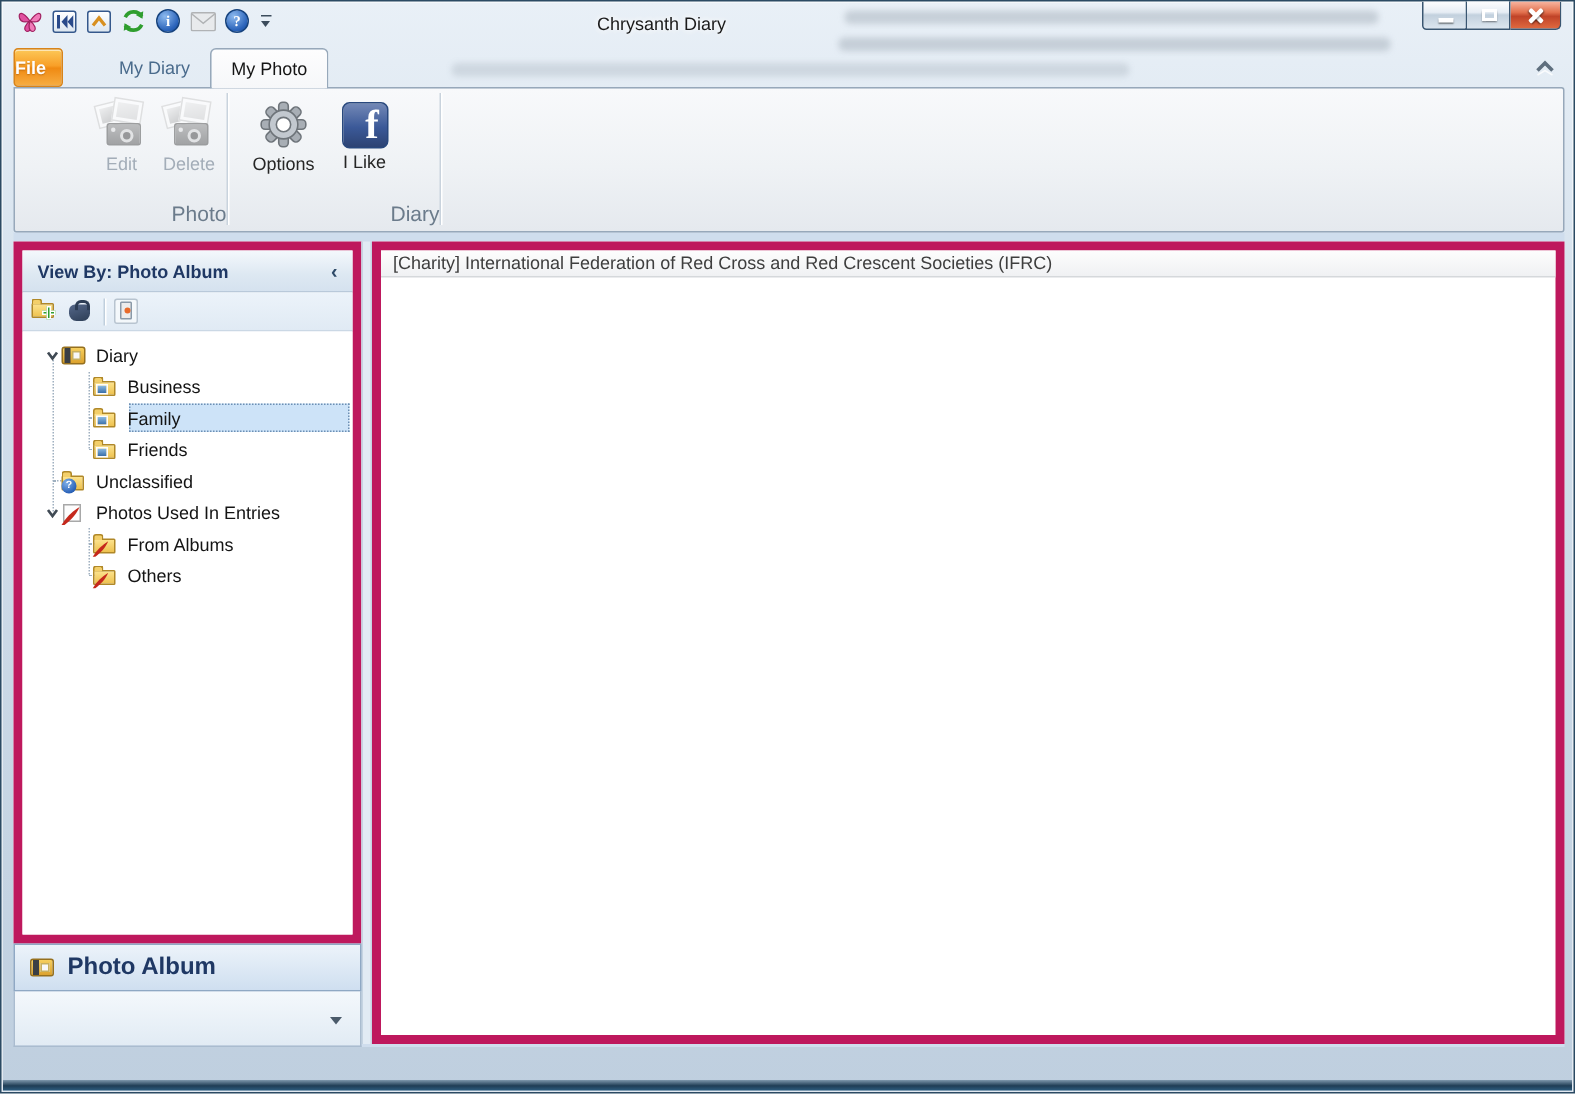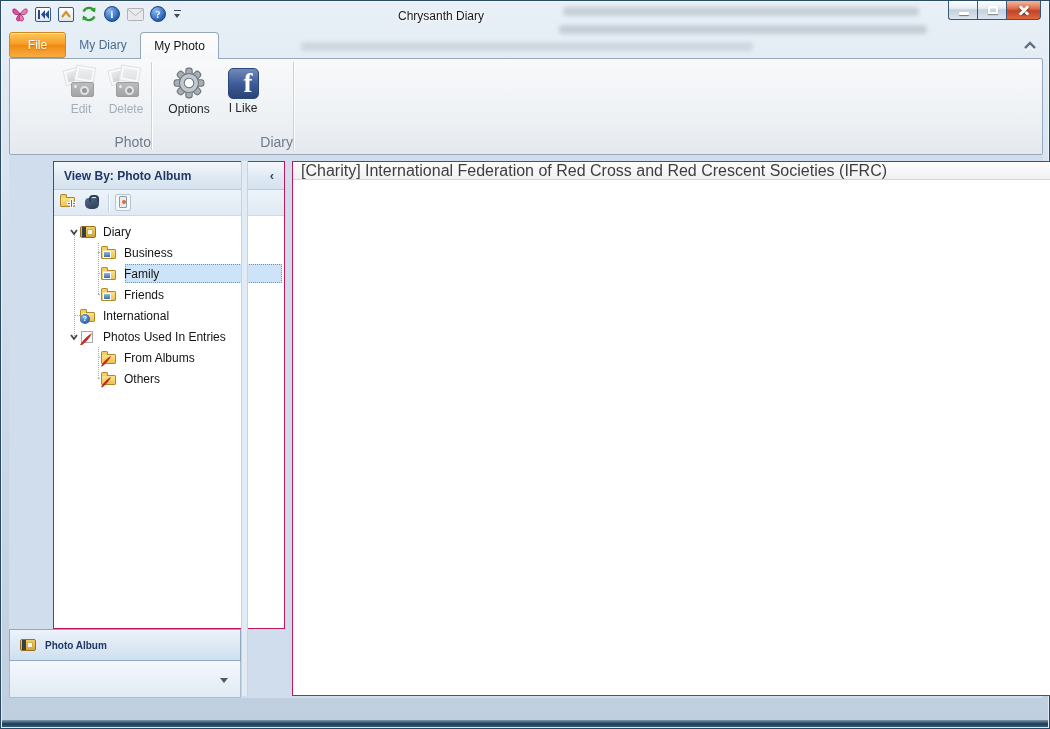--- a/index.html
+++ b/index.html
@@ -27,21 +27,21 @@
   
   .qat { top:4px; left:10px; display:flex; align-items:center; gap:5px; }
   .qat-i { width:18px; height:18px; position:relative; display:flex; align-items:center; justify-content:center; }
   .navbox { width:16px; height:15px; background:linear-gradient(#fff,#dce6f0); border:1px solid #35588c; border-radius:2px; display:flex; align-items:center; justify-content:center; }
   .circle-badge { width:16px; height:16px; border-radius:50%; background:radial-gradient(circle at 35% 28%,#8cb9ee,#2a63ba 68%,#1a4a94); border:1px solid #16437e; color:#fff; font:bold 10px "Liberation Serif",serif; display:flex; align-items:center; justify-content:center; }
   .qat-drop { width:12px; height:14px; position:relative; }
   .qat-drop .bar { position:absolute; left:2px; top:3px; width:7px; height:1px; background:#3c4c5c; }
   .qat-drop .tri { position:absolute; left:2px; top:7px; border-left:3.5px solid transparent; border-right:3.5px solid transparent; border-top:4px solid #3c4c5c; }
 
   
-  .file-btn { left:8px; top:31px; width:57px; height:26px; border:1px solid #d8841a; border-radius:3px; background:linear-gradient(180deg,#fcc858,#f89f28 45%,#f08a12 52%,#f7ad42); color:#fff; font-weight:normal; font-size:12px; text-align:center; line-height:24px; box-shadow:inset 0 1px 0 rgba(255,255,255,.55); text-shadow:0 1px 1px rgba(120,60,0,.4); }
+  .file-btn { left:8px; top:31px; width:33px; height:26px; border:1px solid #d8841a; border-radius:3px; background:linear-gradient(180deg,#fcc858,#f89f28 45%,#f08a12 52%,#f7ad42); color:#fff; font-weight:bold; font-size:12px; text-align:left; line-height:24px; box-shadow:inset 0 1px 0 rgba(255,255,255,.55); text-shadow:0 1px 1px rgba(120,60,0,.4); }
   .tab-inactive { left:66px; top:31px; width:72px; height:26px; text-align:center; line-height:26px; font-size:12px; color:#4a6b8c; }
   .tab-active { left:139px; top:31px; width:79px; height:27px; background:linear-gradient(#fdfdfe,#f6f7f9); border:1px solid #97a8ba; border-bottom:none; border-radius:4px 4px 0 0; text-align:center; line-height:26px; font-size:12px; color:#151515; z-index:4; }
   .ribbon-collapse { left:1022px; top:37px; width:14px; height:12px; }
 
   
   .ribbon { left:8px; top:57px; width:1034px; height:97px; background:linear-gradient(180deg,#f8f9fb 0%,#eff2f5 55%,#e5e9ee 100%); border:1px solid #97a8ba; border-radius:0 2px 2px 2px; z-index:3; }
   .rgroup-label { position:absolute; top:75px; height:16px; text-align:right; font-size:14px; color:#6b7b8b; }
   .rsep { position:absolute; top:3px; height:88px; width:1px; background:#c9d3dd; box-shadow:1px 0 0 #fff; }
   .rbtn { position:absolute; top:3px; height:73px; display:flex; flex-direction:column; align-items:center; padding-top:4px; border-radius:3px; font-size:12px; color:#262626; }
   .rbtn .lbl { margin-top:3px; text-align:center; line-height:13px; }
@@ -56,21 +56,21 @@
   .ph.p2 { left:11px; top:0; transform:rotate(9deg); }
   .ph.p2 .inner { background:linear-gradient(160deg,#f5e6ae,#e2c25f); }
   .cam { position:absolute; left:7px; top:16px; width:23px; height:15px; background:linear-gradient(#6a6a6a,#2c2c2c); border-radius:2px; border:1px solid #1d1d1d; }
   .cam .lens { position:absolute; left:8px; top:2.5px; width:9px; height:9px; border-radius:50%; background:#101010; border:2px solid #c9c9c9; }
   .cam .dot { position:absolute; left:2px; top:2px; width:3px; height:3px; border-radius:50%; background:#d8d8d8; }
   .fb { width:31px; height:31px; margin-top:2px; border-radius:5px; background:linear-gradient(180deg,#7388b6,#3b5998 55%,#2d4373); border:1px solid #29487d; position:relative; overflow:hidden; }
   .fb span { position:absolute; right:5px; top:-1px; color:#fff; font:bold 27px "Liberation Serif",serif; }
 
   
   .workspace { left:8px; top:154px; width:1034px; height:543px; background:#cfdded; }
-  .panel { position:absolute; background:#fff; border:1px solid #be185d;margin-left:44px; }
+  .panel { position:absolute; background:#fff; border:6px solid #be185d; }
   .sidebar { left:0; top:6px; width:232px; height:468px; }
   .sb-header { height:28px; background:linear-gradient(180deg,#f4f8fc,#dde8f2 60%,#d5e2ef); border-bottom:1px solid #b9c9da; display:flex; align-items:center; padding:0 10px; }
   .sb-header .t { font-size:12px; font-weight:bold; color:#1f3864; flex:1; }
   .sb-header .c { font-size:13px; color:#2e4a68; font-weight:bold; }
   .sb-toolbar { height:26px; background:linear-gradient(180deg,#ecf3fa,#e0eaf4); border-bottom:1px solid #cbd8e5; display:flex; align-items:center; padding-left:6px; gap:6px; }
   .tb-sep { width:1px; height:18px; background:#c0cfdd; box-shadow:1px 0 0 #fff; }
   .tree { position:absolute; left:0; top:54px; right:0; bottom:0; background:#fff; font-size:12px; color:#141414; }
   .trow { position:absolute; left:0; right:0; height:21px; display:flex; align-items:center; }
   .chev { width:12px; height:12px; flex:none; margin-left:14px; }
   .spacer0 { width:26px; flex:none; }
@@ -84,23 +84,23 @@
   .album .spine { position:absolute; left:1px; top:0; width:4px; height:10px; background:#3a3f45; }
   .album .pic { position:absolute; right:2px; top:2px; width:6px; height:6px; background:#f8f8f8; border:1px solid #c8b060; }
   .quill { position:absolute; left:-1px; bottom:-1px; }
   .page { position:absolute; left:1px; top:2px; width:12px; height:12px; background:#fdfdfd; border:1px solid #a8a8a8; }
   .sel-box { position:absolute; left:71px; right:2px; top:1px; height:19px; background:#cde3f8; border:1px dotted #6d8fb3; }
   .dotv { position:absolute; width:1px; border-left:1px dotted #9fb0c0; }
   .doth { position:absolute; height:1px; border-top:1px dotted #9fb0c0; }
 
   .splitter { left:232px; top:6px; width:7px; height:535px; background:#e2ebf4; border-left:1px solid #c6d4e2; border-right:1px solid #c6d4e2; }
   .content { left:239px; top:6px; width:795px; height:535px; }
-  .content-header { height:18px; background:linear-gradient(180deg,#fdfdfd,#f0f1f3); border-bottom:1px solid #d5d8db; font-size:16px; color:#3e3e3e; line-height:17px; padding-left:8px; white-space:nowrap; overflow:hidden; }
-
-  .pa-panel { left:0; top:474px; width:232px; height:32px; background:linear-gradient(180deg,#ecf3fa,#cfdff0); border:1px solid #8fa8c4; display:flex; align-items:center; padding-left:10px; font-size:10px; font-weight:bold; color:#1f3864; }
+  .content-header { height:18px; background:linear-gradient(180deg,#fdfdfd,#f0f1f3); border-bottom:1px solid #d5d8db; font-size:12px; color:#3e3e3e; line-height:17px; padding-left:8px; white-space:nowrap; overflow:hidden; }
+
+  .pa-panel { left:0; top:474px; width:232px; height:32px; background:linear-gradient(180deg,#ecf3fa,#cfdff0); border:1px solid #8fa8c4; display:flex; align-items:center; padding-left:10px; font-size:16px; font-weight:bold; color:#1f3864; }
   .pa-panel .ico { margin-right:7px; }
   .pa-tail { left:0; top:506px; width:232px; height:37px; background:linear-gradient(180deg,#f4f8fc,#e1ebf4); border:1px solid #aabccf; border-top:none; }
   .drop-tri { position:absolute; right:12px; top:17px; border-left:4px solid transparent; border-right:4px solid transparent; border-top:5px solid #4a5a6a; }
 
   
   .statusbar { left:2px; top:697px; width:1046px; height:25px; background:linear-gradient(180deg,#f6fafd,#e3edf7 50%,#d7e5f2); border-top:1px solid #a9bed2; font-size:12px; color:#1f3864; }
   .sb-sep { position:absolute; top:3px; width:1px; height:19px; background:#b9c9d9; box-shadow:1px 0 0 #fff; }
   .grip { position:absolute; right:5px; bottom:4px; width:12px; height:12px; }
   .grip i { position:absolute; width:2px; height:2px; background:#8ba2b7; box-shadow:1px 1px 0 #fff; }
 
@@ -336,21 +336,21 @@
           <span>Friends</span>
         </div>
 
         <div class="trow" style="top:89px;">
           <div class="spacer0"></div>
           <div class="ico">
               <div class="f-base"></div>
               <div class="f-tab"></div>
               <div class="f-q">?</div>
             </div>
-          <span>International</span>
+          <span>Unclassified</span>
         </div>
 
         <div class="trow" style="top:110px;">
           <svg class="chev" viewBox="0 0 12 12">
               <path d="M3 4 L6 8 L9 4" fill="none" stroke="#404a54" stroke-width="1.8"></path>
             </svg>
           <div class="ico">
               <div class="page"></div>
               <svg class="quill" width="14" height="14" viewBox="0 0 14 14">
                 <path d="M1 13 C4 8 8 4 13 1 C11 6 7 10 3 13 Z" fill="#c5281c"></path>

